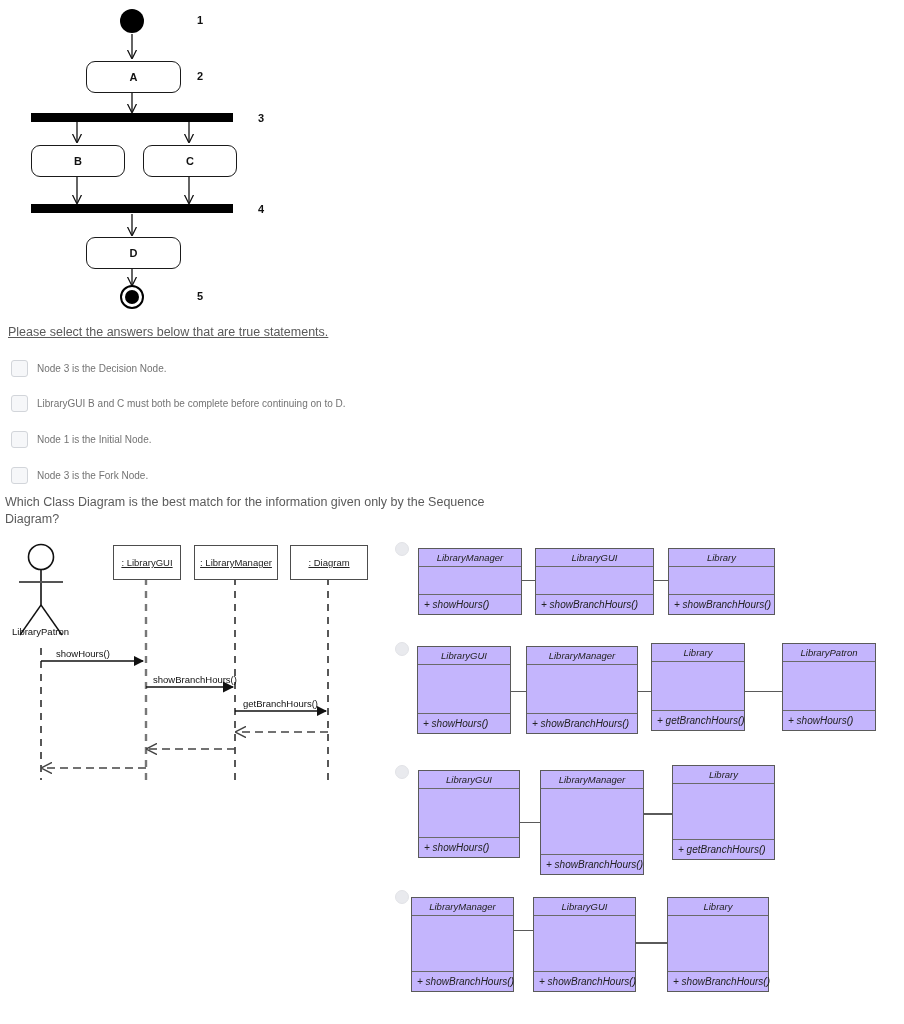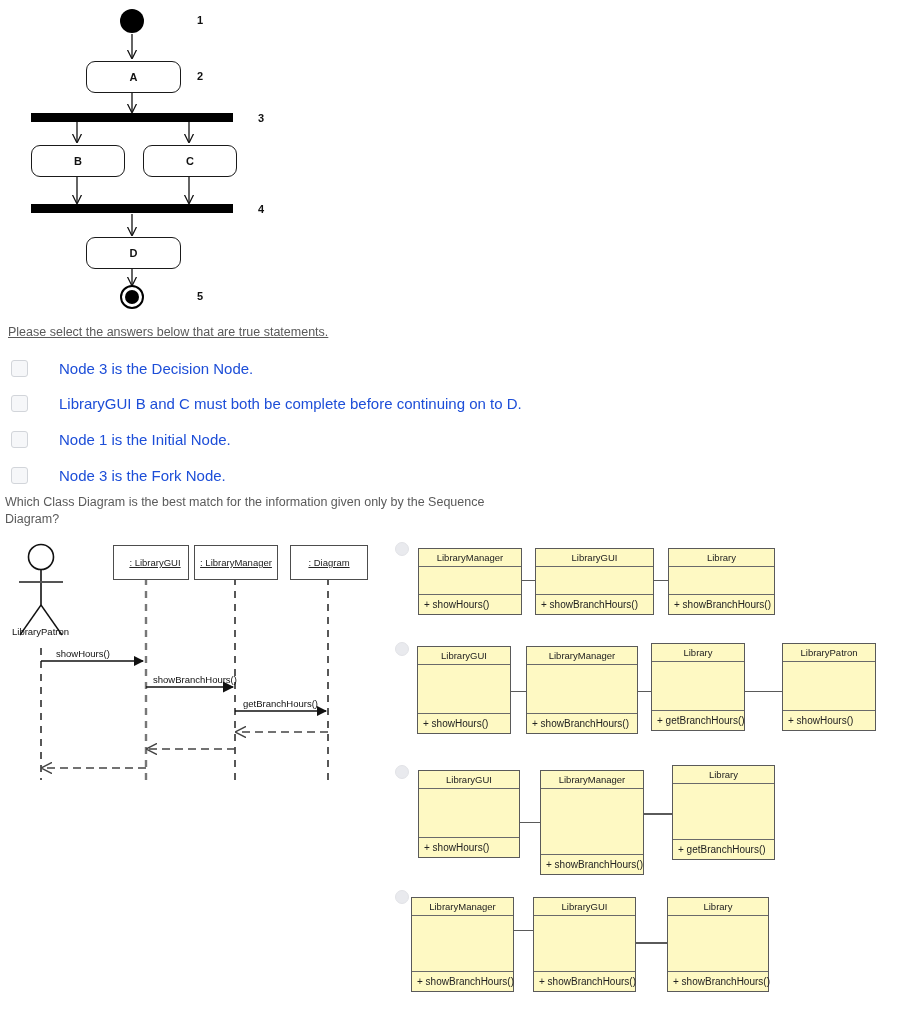--- a/index.html
+++ b/index.html
@@ -41,21 +41,21 @@
     font-family:"Liberation Sans", sans-serif;
   }
   .check-row{position:absolute;display:flex;align-items:center;gap:9px;}
   .checkbox{
     width:15px;height:15px;
     border:1px solid #d2d5da;
     border-radius:3px;
     background:#f6f7f9;
     flex:none;
   }
-  .check-label{font-size:15px;color:#1d4ed8;white-space:nowrap;margin-left:22px;}
+  .check-label{font-size:10px;color:#737373;white-space:nowrap;}
 
   
   #sequence-diagram{position:absolute;left:0px;top:530px;width:380px;height:260px;}
   .seq-svg{position:absolute;left:0;top:0;width:380px;height:260px;overflow:visible;}
   .seq-box{
     position:absolute;
     border:1.5px solid #4d4d4d;
     background:#fff;
     display:flex;align-items:center;justify-content:center;
   }
@@ -72,23 +72,23 @@
   .radio{
     position:absolute;
     width:14px;height:14px;border-radius:50%;
     background:#e9eaee;
     border:1px solid #e2e3e7;
     box-sizing:border-box;
   }
   .cls-box{
     position:absolute;
     border:1.4px solid #5a5a5a;
-    background:#fef9c3;
+    background:#c4b5fd;
     box-sizing:border-box;
-    display:flex;flex-direction:column;
+    display:flex;flex-direction:column;font-style:italic;
   }
   .cls-name{
     text-align:center;
     font-size:9.5px;color:#222;
     padding:3px 2px 3px;
     border-bottom:1.4px solid #6a6a6a;
     font-family:"Liberation Sans", sans-serif;
     white-space:nowrap;
   }
   .cls-attrs{
@@ -217,21 +217,21 @@
 
     <line x1="328" y1="202" x2="236" y2="202" stroke="#444" stroke-width="1.4" stroke-dasharray="8,5" marker-end="url(#seqOpenArrow)"></line>
 
     <line x1="235" y1="219" x2="147" y2="219" stroke="#444" stroke-width="1.4" stroke-dasharray="8,5" marker-end="url(#seqOpenArrow)"></line>
 
     <line x1="146" y1="238" x2="42" y2="238" stroke="#444" stroke-width="1.4" stroke-dasharray="8,5" marker-end="url(#seqOpenArrow)"></line>
   </svg>
 
   <div class="seq-text" style="left:12px;top:96px;">LibraryPatron</div>
 
-  <div class="seq-box" style="left:113px;top:15px;width:66px;height:33px;padding-left:8px;">
+  <div class="seq-box" style="left:113px;top:15px;width:66px;height:33px;">
     <span>: LibraryGUI</span>
   </div>
   <div class="seq-box" style="left:194px;top:15px;width:82px;height:33px;">
     <span>: LibraryManager</span>
   </div>
   <div class="seq-box" style="left:290px;top:15px;width:76px;height:33px;">
     <span>: Diagram</span>
   </div>
 
   <div class="seq-text" style="left:56px;top:118px;">showHours()</div>

